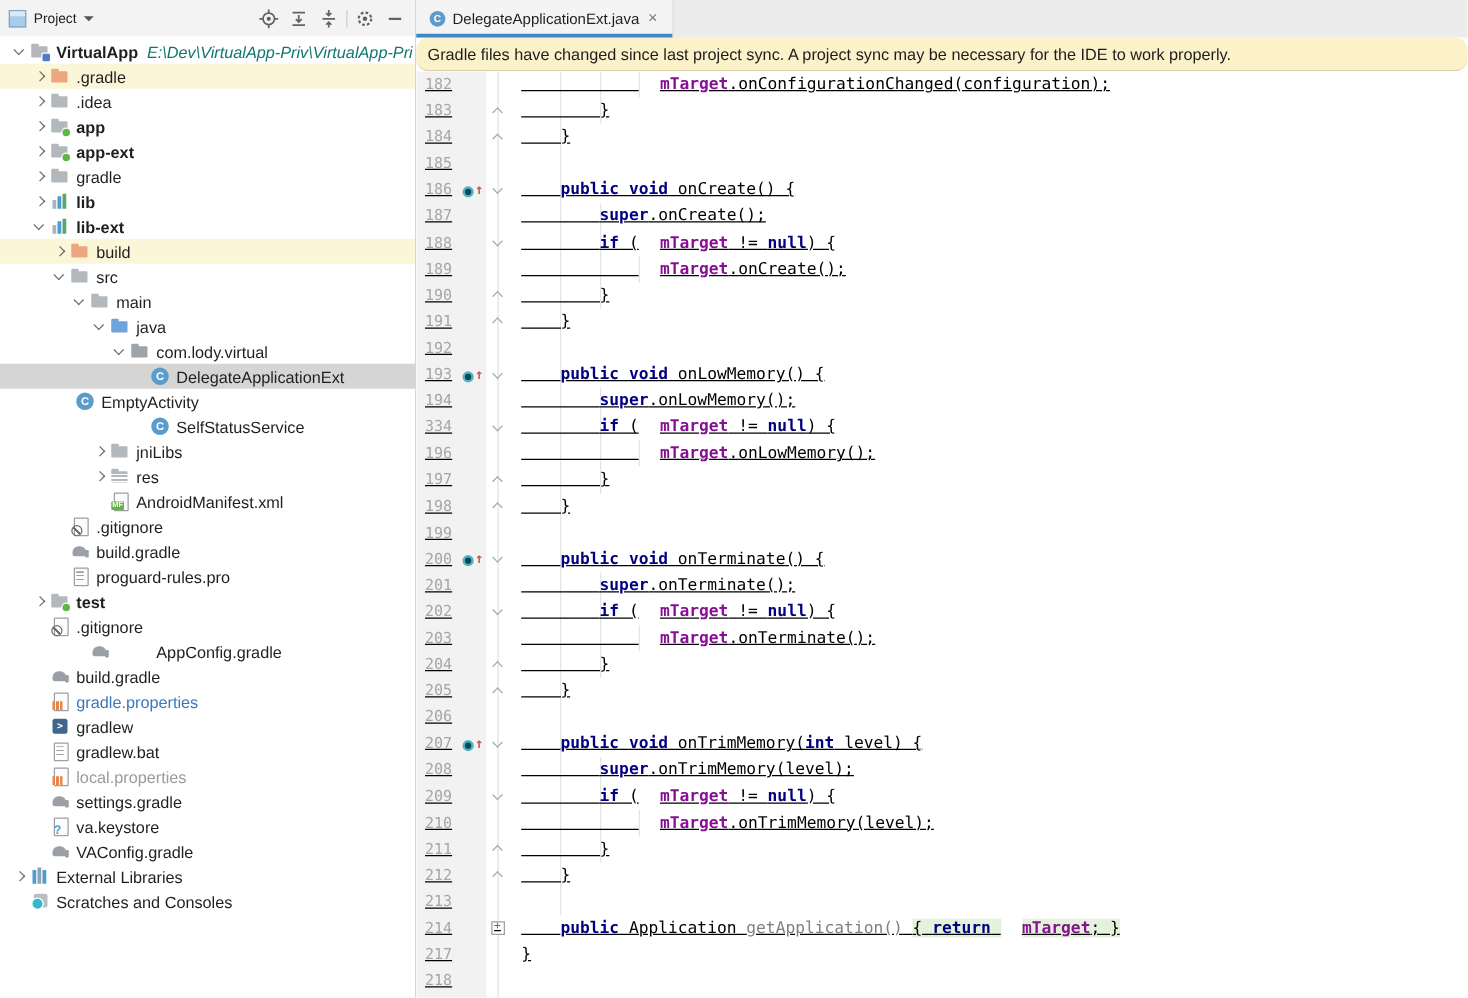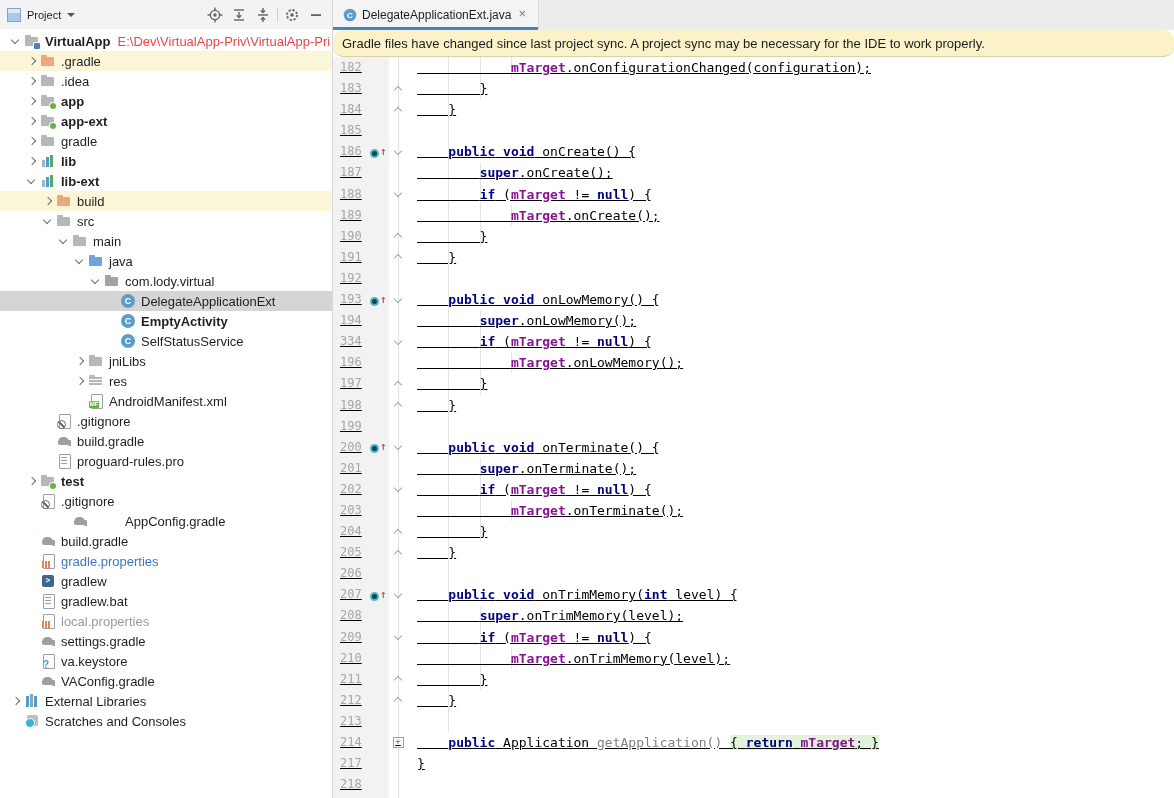--- a/index.html
+++ b/index.html
@@ -27,21 +27,21 @@
   .bg-selected { background:var(--selection-gray); }
   .chev { width:16px; height:16px; position:relative; flex:none; }
   .chev.closed::before { content:""; position:absolute; left:5px; top:5px; width:5px; height:5px;
     border-right:1.5px solid #6E6E6E; border-bottom:1.5px solid #6E6E6E; transform:rotate(-45deg); }
   .chev.open::before { content:""; position:absolute; left:4px; top:4px; width:5px; height:5px;
     border-right:1.5px solid #6E6E6E; border-bottom:1.5px solid #6E6E6E; transform:rotate(45deg); }
   .tlabel { margin-left:5px; }
   .tlabel.b { font-weight:bold; }
   .tc-blue { color:var(--blue-file); }
   .tc-muted { color:var(--muted-file); }
-  .tpath { color:#ef4444; margin-left:7px; }
+  .tpath { color:#0f766e; margin-left:7px;font-style:italic; }
 
   
   .tico { width:16px; height:16px; position:relative; flex:none; }
   .folder-orange::before,.folder-gray::before,.folder-blue::before,.package::before,
   .module::before,.project::before,.folder-res::before { content:""; position:absolute;
     left:1px; top:4px; width:13px; height:9px; border-radius:1px; background:var(--folder-gray); }
   .folder-orange::after,.folder-gray::after,.folder-blue::after,.package::after,
   .module::after,.project::after,.folder-res::after { content:""; position:absolute;
     left:1px; top:2px; width:6px; height:3px; border-radius:1px; background:var(--folder-gray); }
   .folder-orange::before,.folder-orange::after { background:var(--folder-orange); }
@@ -115,21 +115,21 @@
   .fm { width:18px; height:100%; display:flex; align-items:center; justify-content:center; flex:none; }
   .fm.d::before { content:""; width:5px; height:5px; border-right:1.2px solid #A8A8A8;
     border-bottom:1.2px solid #A8A8A8; transform:rotate(45deg); margin-top:-2px; }
   .fm.u::before { content:""; width:5px; height:5px; border-right:1.2px solid #A8A8A8;
     border-bottom:1.2px solid #A8A8A8; transform:rotate(-135deg); margin-top:2px; }
   .fm.p::before { content:"+"; width:9px; height:9px; border:1px solid #A0A0A0; background:#fff;
     color:#666; font:9px/7px "DejaVu Sans Mono",monospace; text-align:center; }
   .ct { padding-left:10px; white-space:pre; }
   .tk-p { color:#000; }
   .tk-k { color:var(--keyword); font-weight:bold; }
-  .tk-f { color:var(--field); font-weight:bold; }
+  .tk-f { color:var(--field); font-weight:bold;margin-left:17px; }
   .tk-g { color:var(--unused-gray); }
   .fb { background:var(--fold-bg); }
 </style>
 </head>
 <body>
 
 <div class="panel">
   <div class="phead">
     <span class="pv-ic"></span>
     <span class="ptitle">Project</span>
@@ -254,21 +254,21 @@
       <div class="trow" style="padding-left: 88px;">
         <span class="chev open"></span>
         <span class="tico package"></span>
         <span class="tlabel">com.lody.virtual</span>
       </div>
       <div class="trow bg-selected" style="padding-left: 104px;">
         <span class="chev none"></span>
         <span class="tico cls"></span>
         <span class="tlabel">DelegateApplicationExt</span>
       </div>
-      <div class="trow" style="padding-left: 104px; font-weight: bold;">
+      <div class="trow" style="padding-left: 44px;">
         <span class="chev none"></span>
         <span class="tico cls"></span>
         <span class="tlabel">EmptyActivity</span>
       </div>
       <div class="trow" style="padding-left: 104px;">
         <span class="chev none"></span>
         <span class="tico cls"></span>
         <span class="tlabel">SelfStatusService</span>
       </div>
       <div class="trow" style="padding-left: 72px;">

